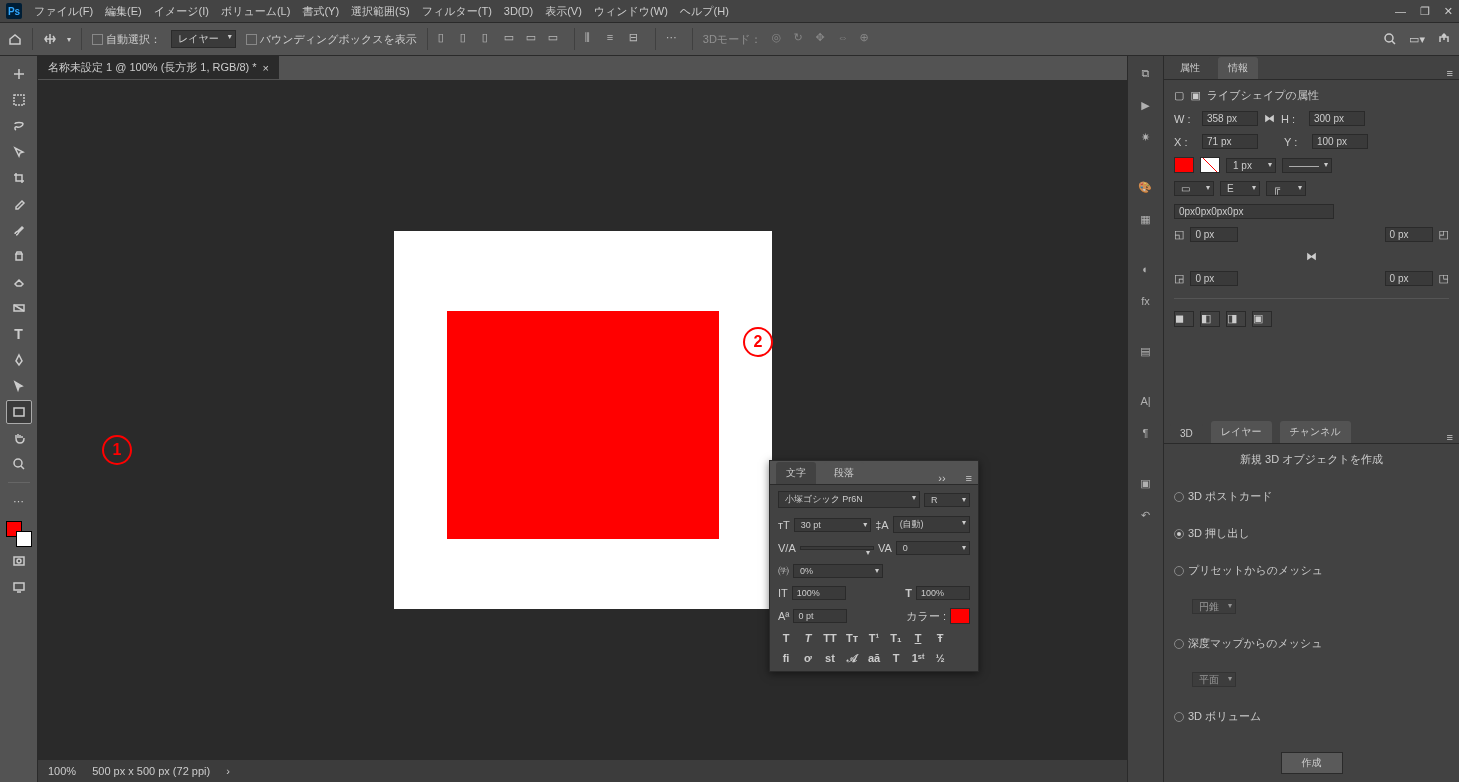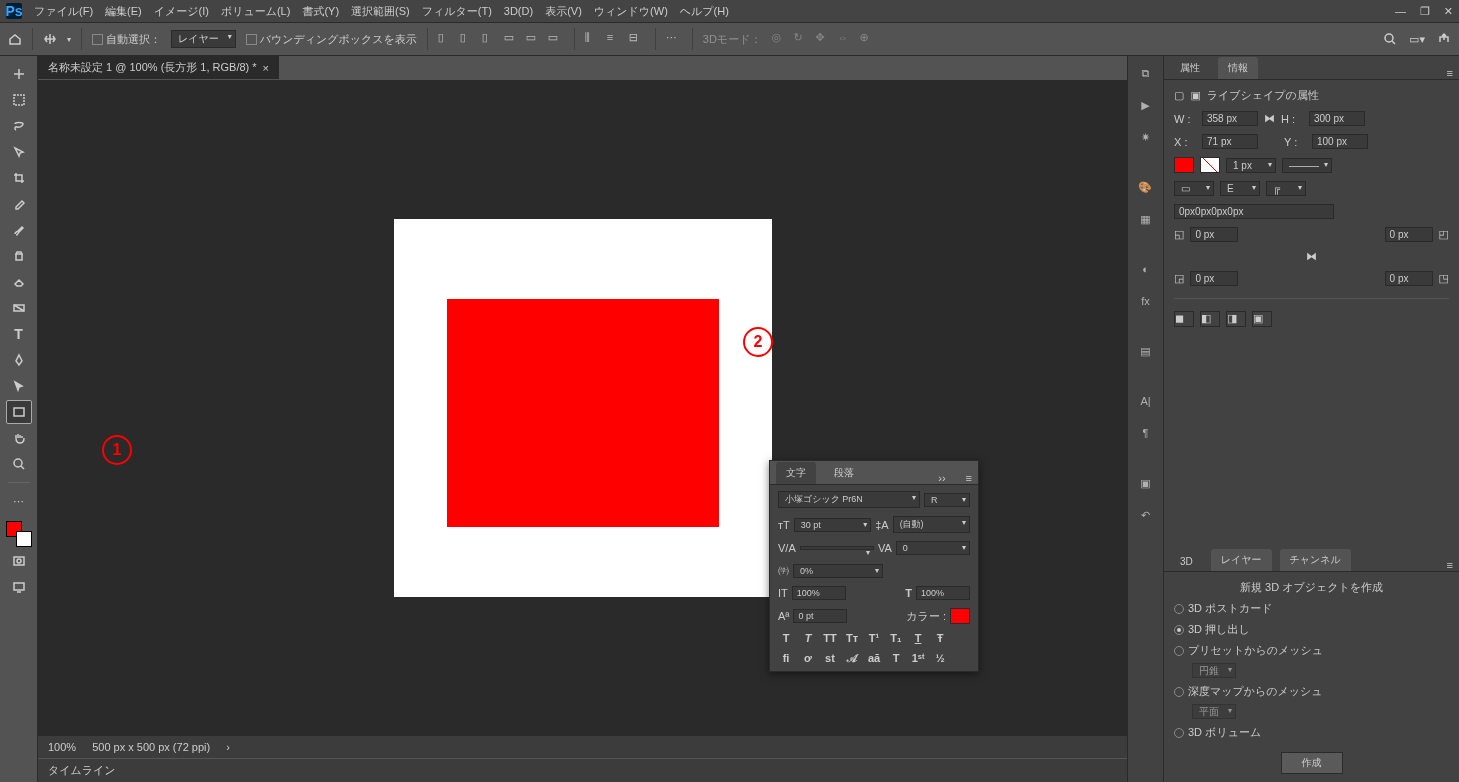--- a/index.html
+++ b/index.html
@@ -1,18 +1,18 @@
 <!DOCTYPE html>
 <html><head>
 <meta charset="utf-8">
 <style>
 *{box-sizing:border-box;margin:0;padding:0;font-family:"Meiryo","Yu Gothic",sans-serif;font-size:11px;color:#ccc}
 body{background:#323232;width:1459px;height:782px;overflow:hidden;display:flex;flex-direction:column}
 .menubar{height:22px;background:#444;display:flex;align-items:center;padding:0 6px;gap:12px}
-.menubar .logo{width:16px;height:16px;background:#001e36;color:#31a8ff;font-weight:bold;font-size:14px;display:flex;align-items:center;justify-content:center;border-radius:2px}
+.menubar .logo{width:16px;height:16px;background:#001e36;color:#31a8ff;font-weight:bold;font-size:10px;display:flex;align-items:center;justify-content:center;border-radius:2px}
 .menubar span{cursor:default}
 .winctrl{margin-left:auto;display:flex;gap:14px;font-size:14px}
 .toolbar{height:34px;background:#535353;display:flex;align-items:center;padding:0 8px;gap:10px;border-top:1px solid #2a2a2a;border-bottom:1px solid #2a2a2a}
 .sep{width:1px;height:22px;background:#404040}
 .chk{width:11px;height:11px;border:1px solid #888;display:inline-block;vertical-align:middle;margin-right:3px}
 .sel{background:#3a3a3a;border:1px solid #2a2a2a;padding:1px 16px 1px 6px;position:relative;font-size:10px}
 .sel::after{content:"▾";position:absolute;right:3px;top:1px;font-size:8px}
 .tbicon{width:16px;height:16px;display:inline-block;opacity:.85}
 .tbgrp{display:flex;gap:6px;align-items:center}
 .rightctrl{margin-left:auto;display:flex;gap:12px;align-items:center}
@@ -309,23 +309,20 @@
             <span>½</span>
           </div>
         </div>
       </div>
     </div>
     <div class="status">
       <span>100%</span>
       <span>500 px x 500 px (72 ppi)</span>
       <span>›</span>
     </div>
-    <div class="tlbar">
-      <span>タイムライン</span>
-    </div>
   </div>
 
   <div class="dockcol">
     <div class="dicon">⧉</div>
     <div class="dicon">▶</div>
     <div class="dicon">✷</div>
     <div style="height:8px"></div>
     <div class="dicon">🎨</div>
     <div class="dicon">▦</div>
     <div style="height:8px"></div>
@@ -405,21 +402,21 @@
         <span class="sw">▣</span>
       </div>
     </div>
 
     <div class="ptabs" style="margin-top:auto">
       <div class="ptab on">3D</div>
       <div class="ptab">レイヤー</div>
       <div class="ptab">チャンネル</div>
       <span style="margin-left:auto;padding:0 6px">≡</span>
     </div>
-    <div class="pbody" style="gap:6px">
+    <div class="pbody" style="gap:22px">
       <div style="text-align:center">新規 3D オブジェクトを作成</div>
       <div><i class="radio"></i><span>3D ポストカード</span></div>
       <div><i class="radio on"></i><span>3D 押し出し</span></div>
       <div><i class="radio"></i><span>プリセットからのメッシュ</span></div>
       <div style="padding-left:18px"><span class="sel" style="width:140px;opacity:.6">円錐</span></div>
       <div><i class="radio"></i><span>深度マップからのメッシュ</span></div>
       <div style="padding-left:18px"><span class="sel" style="width:140px;opacity:.6">平面</span></div>
       <div><i class="radio"></i><span>3D ボリューム</span></div>
       <button class="btn">作成</button>
     </div>

